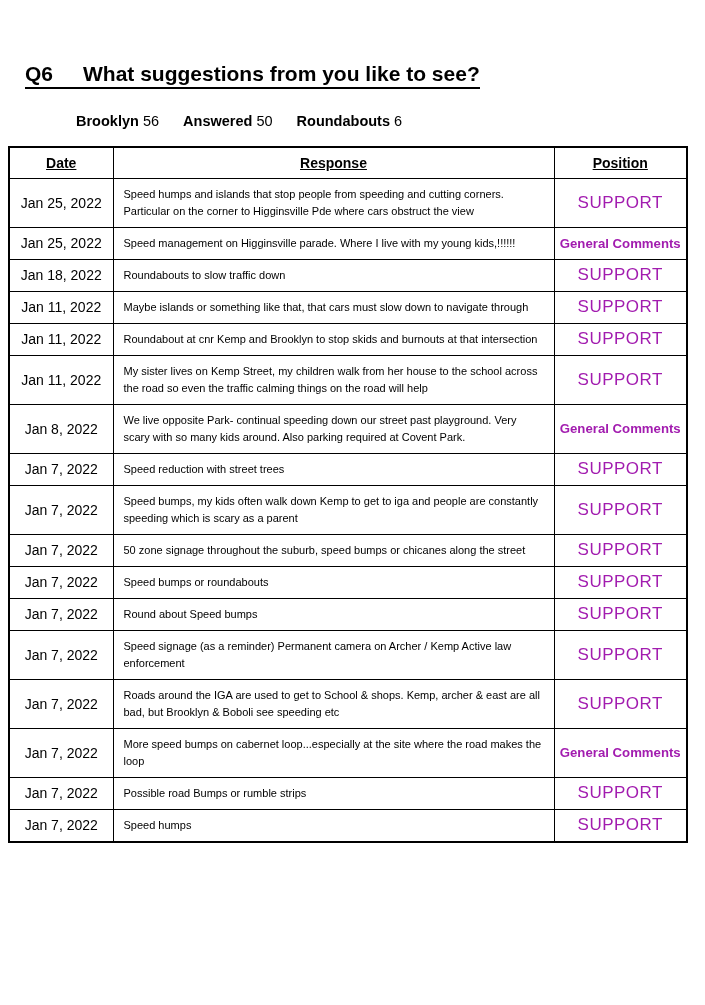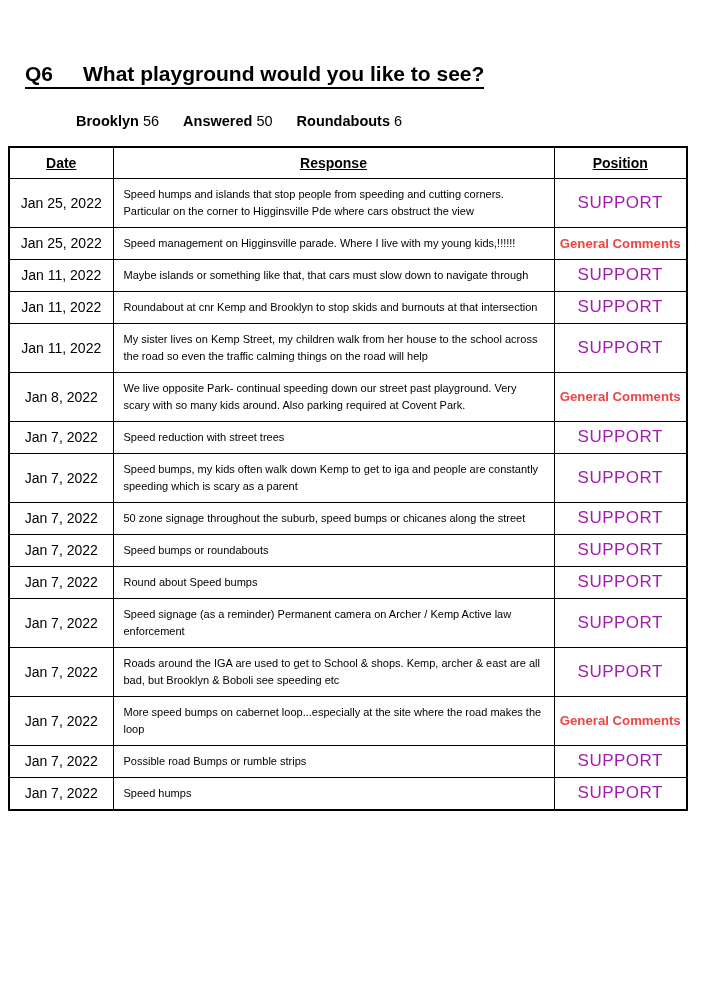--- a/index.html
+++ b/index.html
@@ -65,32 +65,32 @@
     text-align: center;
     padding: 4px 1px;
   }
   td.position.support {
     color: #a21caf;
     font-size: 17px;
     letter-spacing: 0.5px;
     font-weight: normal;
   }
   td.position.general {
-    color: #ef4444;
+    color: #a21caf;
     font-size: 13.2px;
     font-weight: bold;
   }
 </style>
 </head>
 <body>
 
 
 
 <div class="title">
-  <span class="qnum">Q6</span><span>What playground would you like to see?</span>
+  <span class="qnum">Q6</span><span>What suggestions from you like to see?</span>
 </div>
 
 <div class="stats">
   <span class="stat-group"><span class="stat-label">Brooklyn</span> <span class="stat-value">56</span></span>
   <span class="stat-group"><span class="stat-label">Answered</span> <span class="stat-value">50</span></span>
   <span class="stat-group"><span class="stat-label">Roundabouts</span> <span class="stat-value">6</span></span>
 </div>
 
 <table class="responses">
   <colgroup>
@@ -111,20 +111,25 @@
     <td class="response">Speed humps and islands that stop people from speeding and cutting corners. Particular on the corner to Higginsville Pde where cars obstruct the view</td>
     <td class="position support">SUPPORT</td>
   </tr>
 
   <tr>
     <td class="date">Jan 25, 2022</td>
     <td class="response">Speed management on Higginsville parade. Where I live with my young kids,!!!!!!</td>
     <td class="position general">General Comments</td>
   </tr>
 
+  <tr>
+    <td class="date">Jan 18, 2022</td>
+    <td class="response">Roundabouts to slow traffic down</td>
+    <td class="position support">SUPPORT</td>
+  </tr>
 
   <tr>
     <td class="date">Jan 11, 2022</td>
     <td class="response">Maybe islands or something like that, that cars must slow down to navigate through</td>
     <td class="position support">SUPPORT</td>
   </tr>
 
   <tr>
     <td class="date">Jan 11, 2022</td>
     <td class="response">Roundabout at cnr Kemp and Brooklyn to stop skids and burnouts at that intersection</td>

